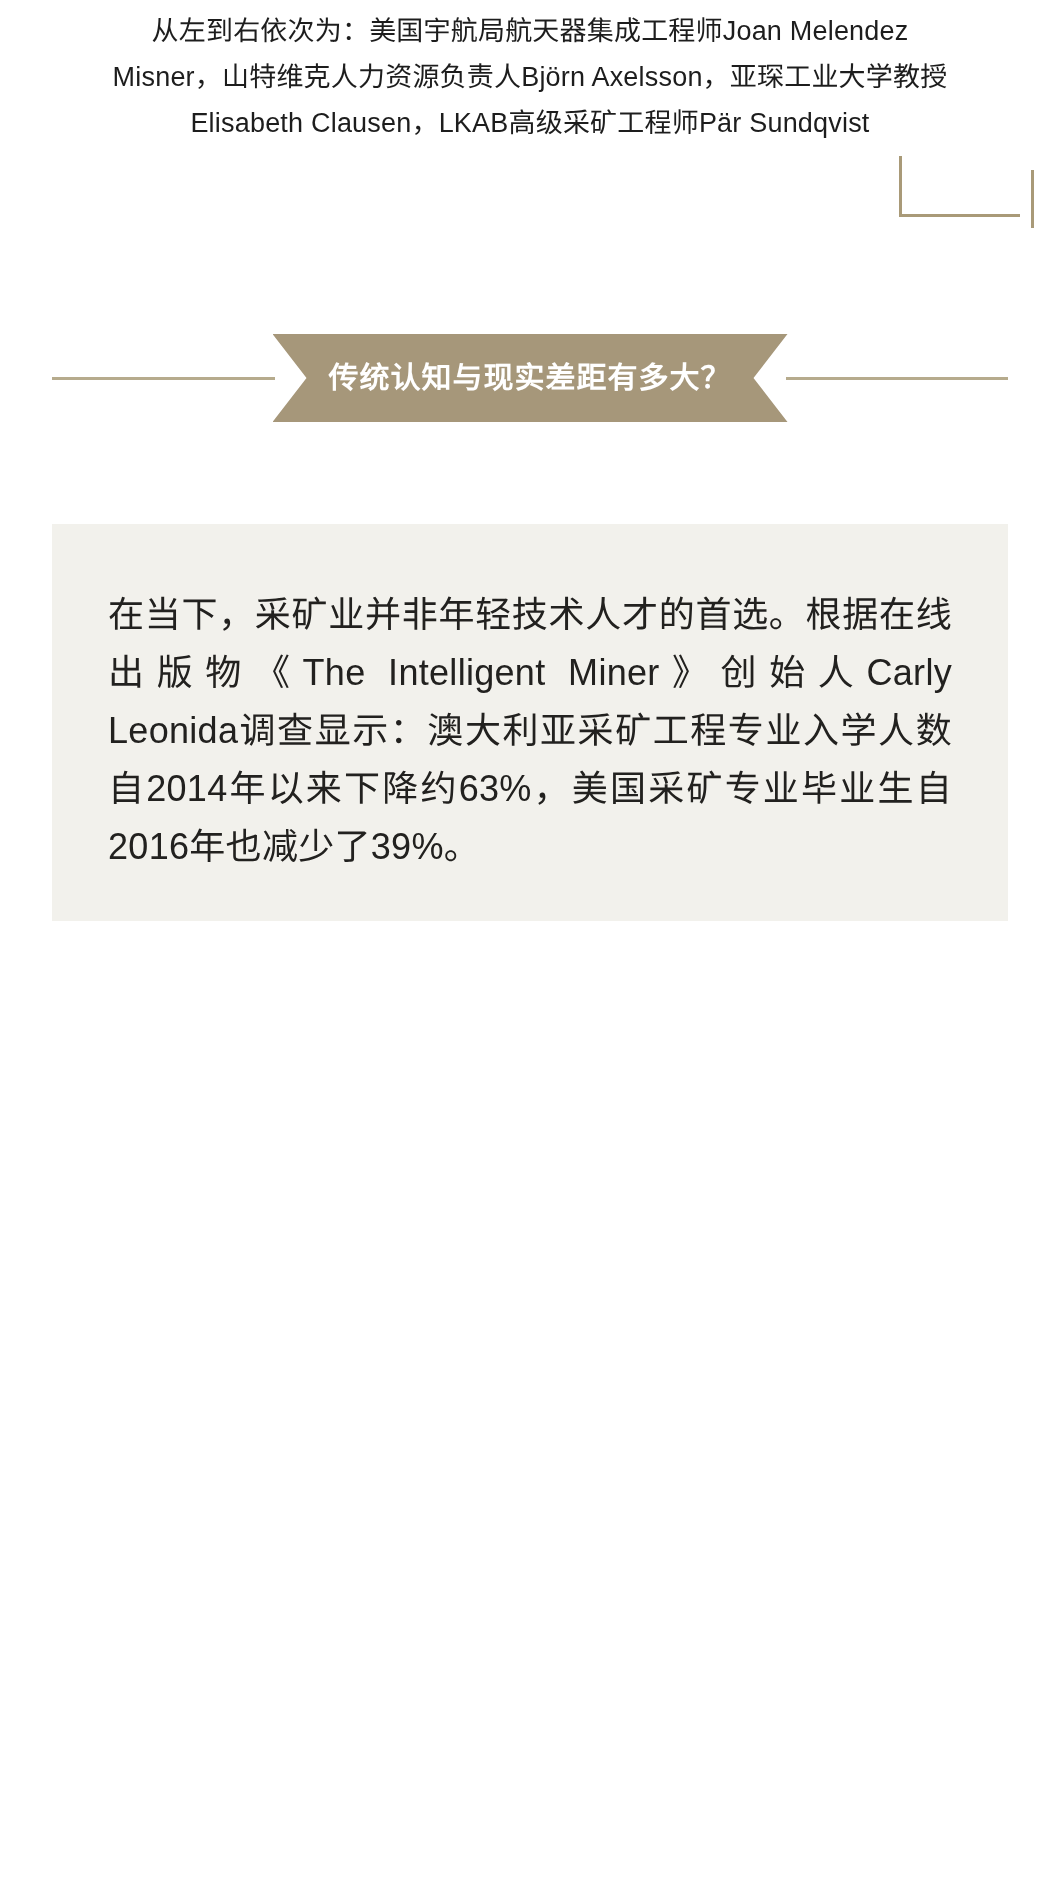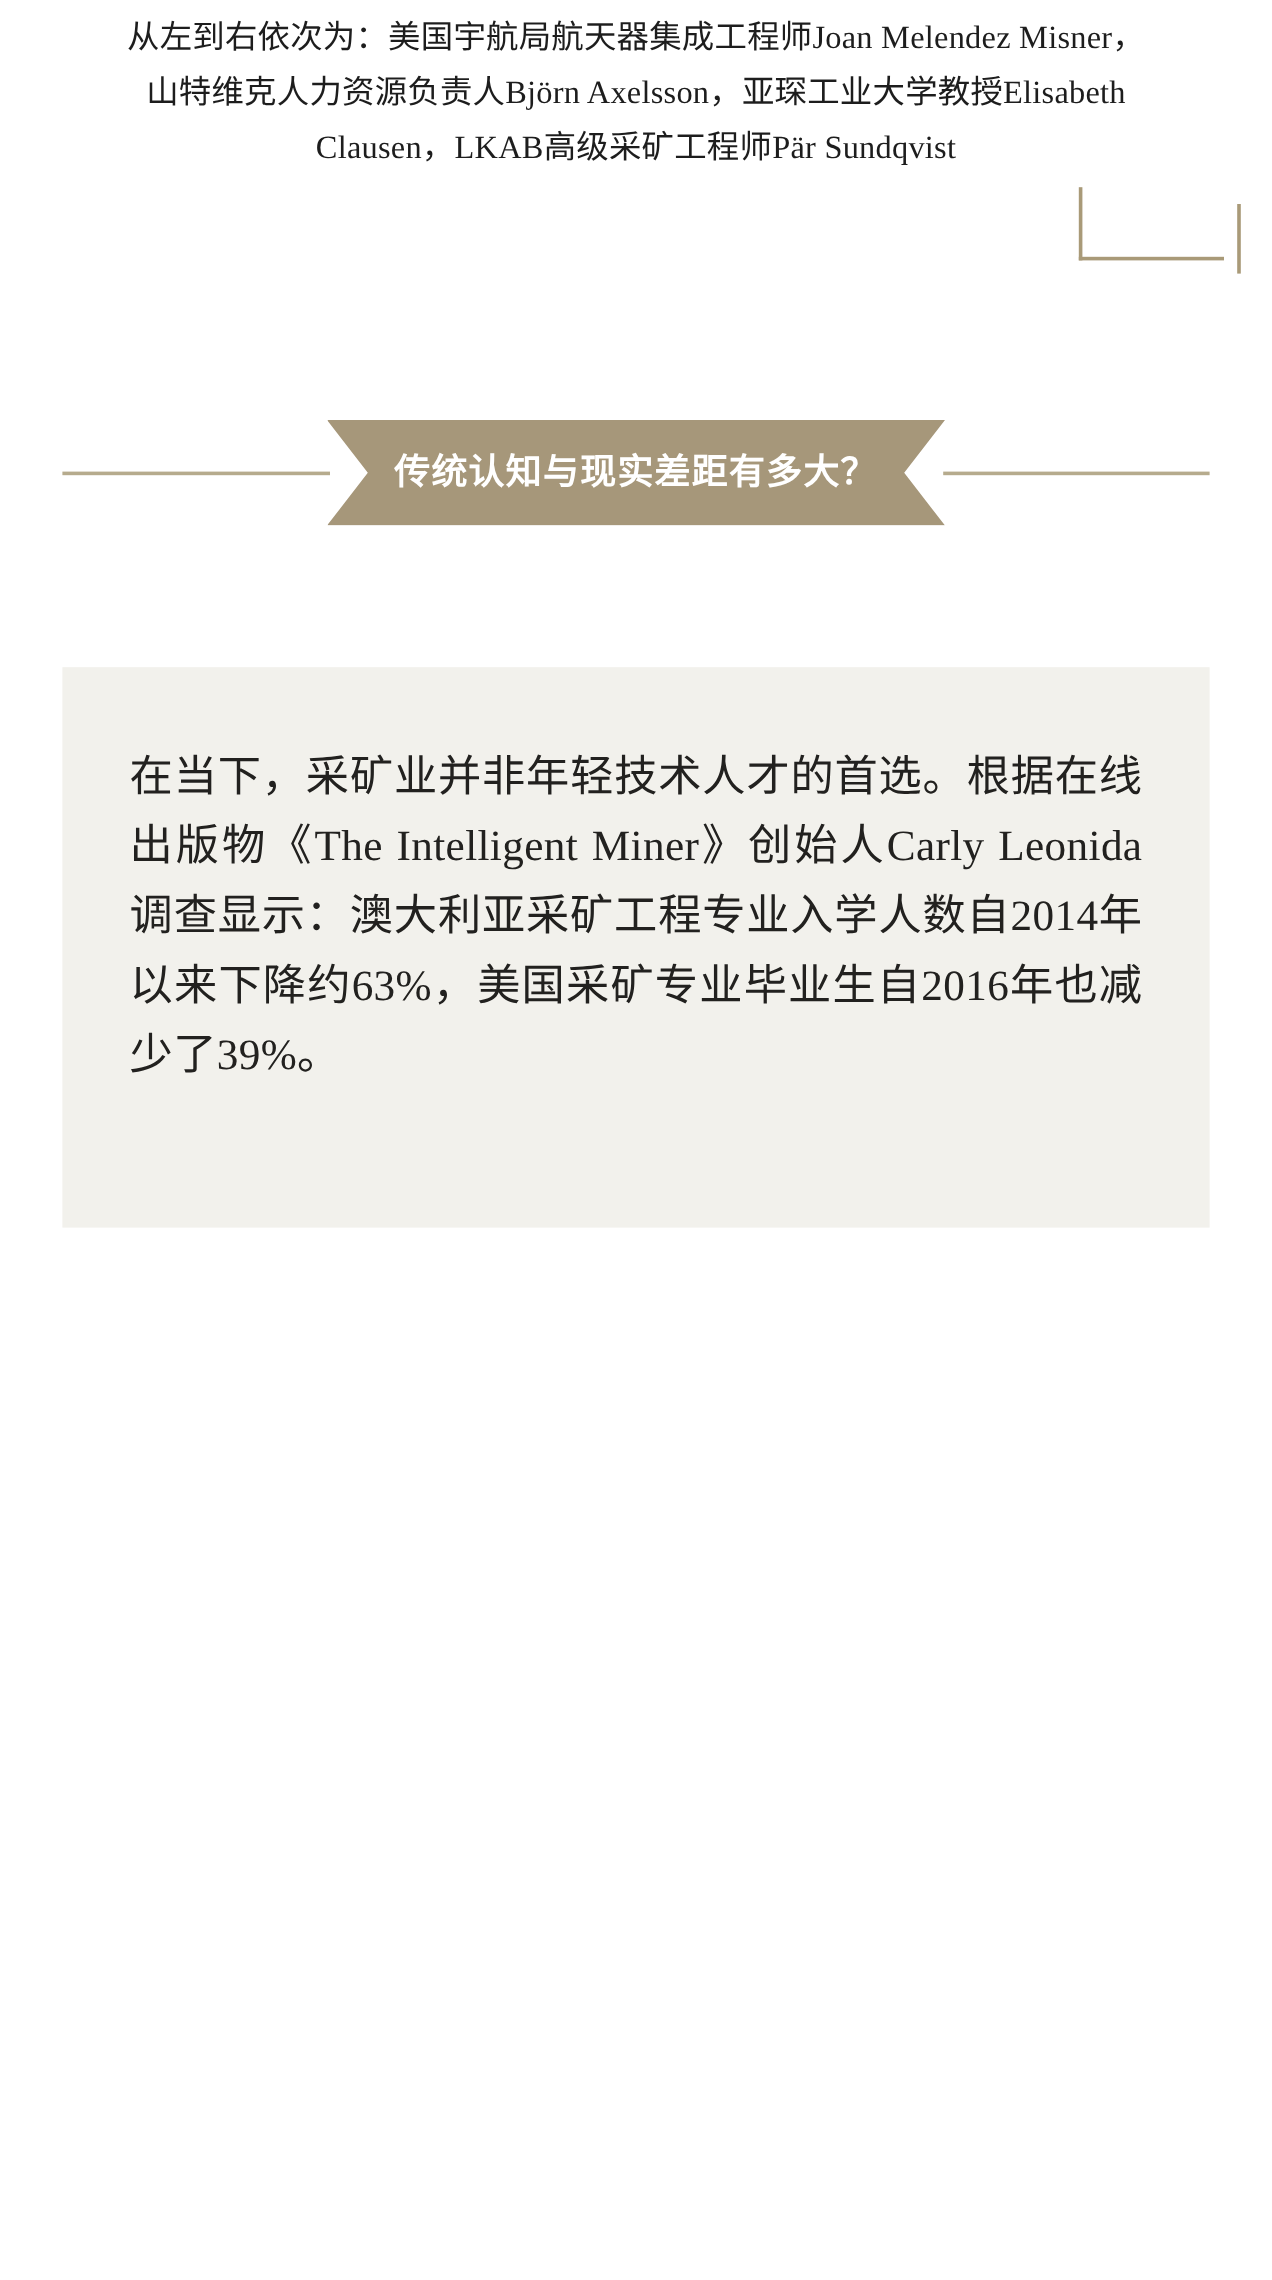--- a/index.html
+++ b/index.html
@@ -12,21 +12,20 @@
     min-height: 1900px;
     font-family: "Liberation Sans", "DejaVu Sans", sans-serif;
     color: #222222;
     -webkit-font-smoothing: antialiased;
   }
   .page {
     position: relative;
     width: 1060px;
     min-height: 1900px;
     overflow: hidden;
-    font-family: Liberation Serif, serif;
   }
 
   
   .caption-wrap {
     padding: 8px 100px 0 100px;
   }
   .caption {
     font-size: 27px;
     line-height: 46px;
     text-align: center;
@@ -75,31 +74,31 @@
   .banner {
     position: relative;
     flex: 0 0 auto;
     background: #a6977a;
     color: #ffffff;
     font-size: 30px;
     font-weight: 700;
     letter-spacing: 1px;
     line-height: 1;
     padding: 29px 56px;
-    margin: 16px -2px;
+    margin: 0 -2px;
     clip-path: polygon(0 0, 100% 0, calc(100% - 34px) 50%, 100% 100%, 0 100%, 34px 50%);
     text-align: left;
     white-space: nowrap;
   }
 
   
   .panel {
     margin: 102px 52px 0 52px;
     background: #f2f1ec;
-    padding: 62px 56px 115px 56px;
+    padding: 62px 56px 45px 56px;
   }
   .para {
     font-size: 36px;
     line-height: 58px;
     color: #22211f;
     letter-spacing: 0.3px;
     margin: 0 0 56px 0;
     text-align: justify;
     text-justify: inter-character;
   }

